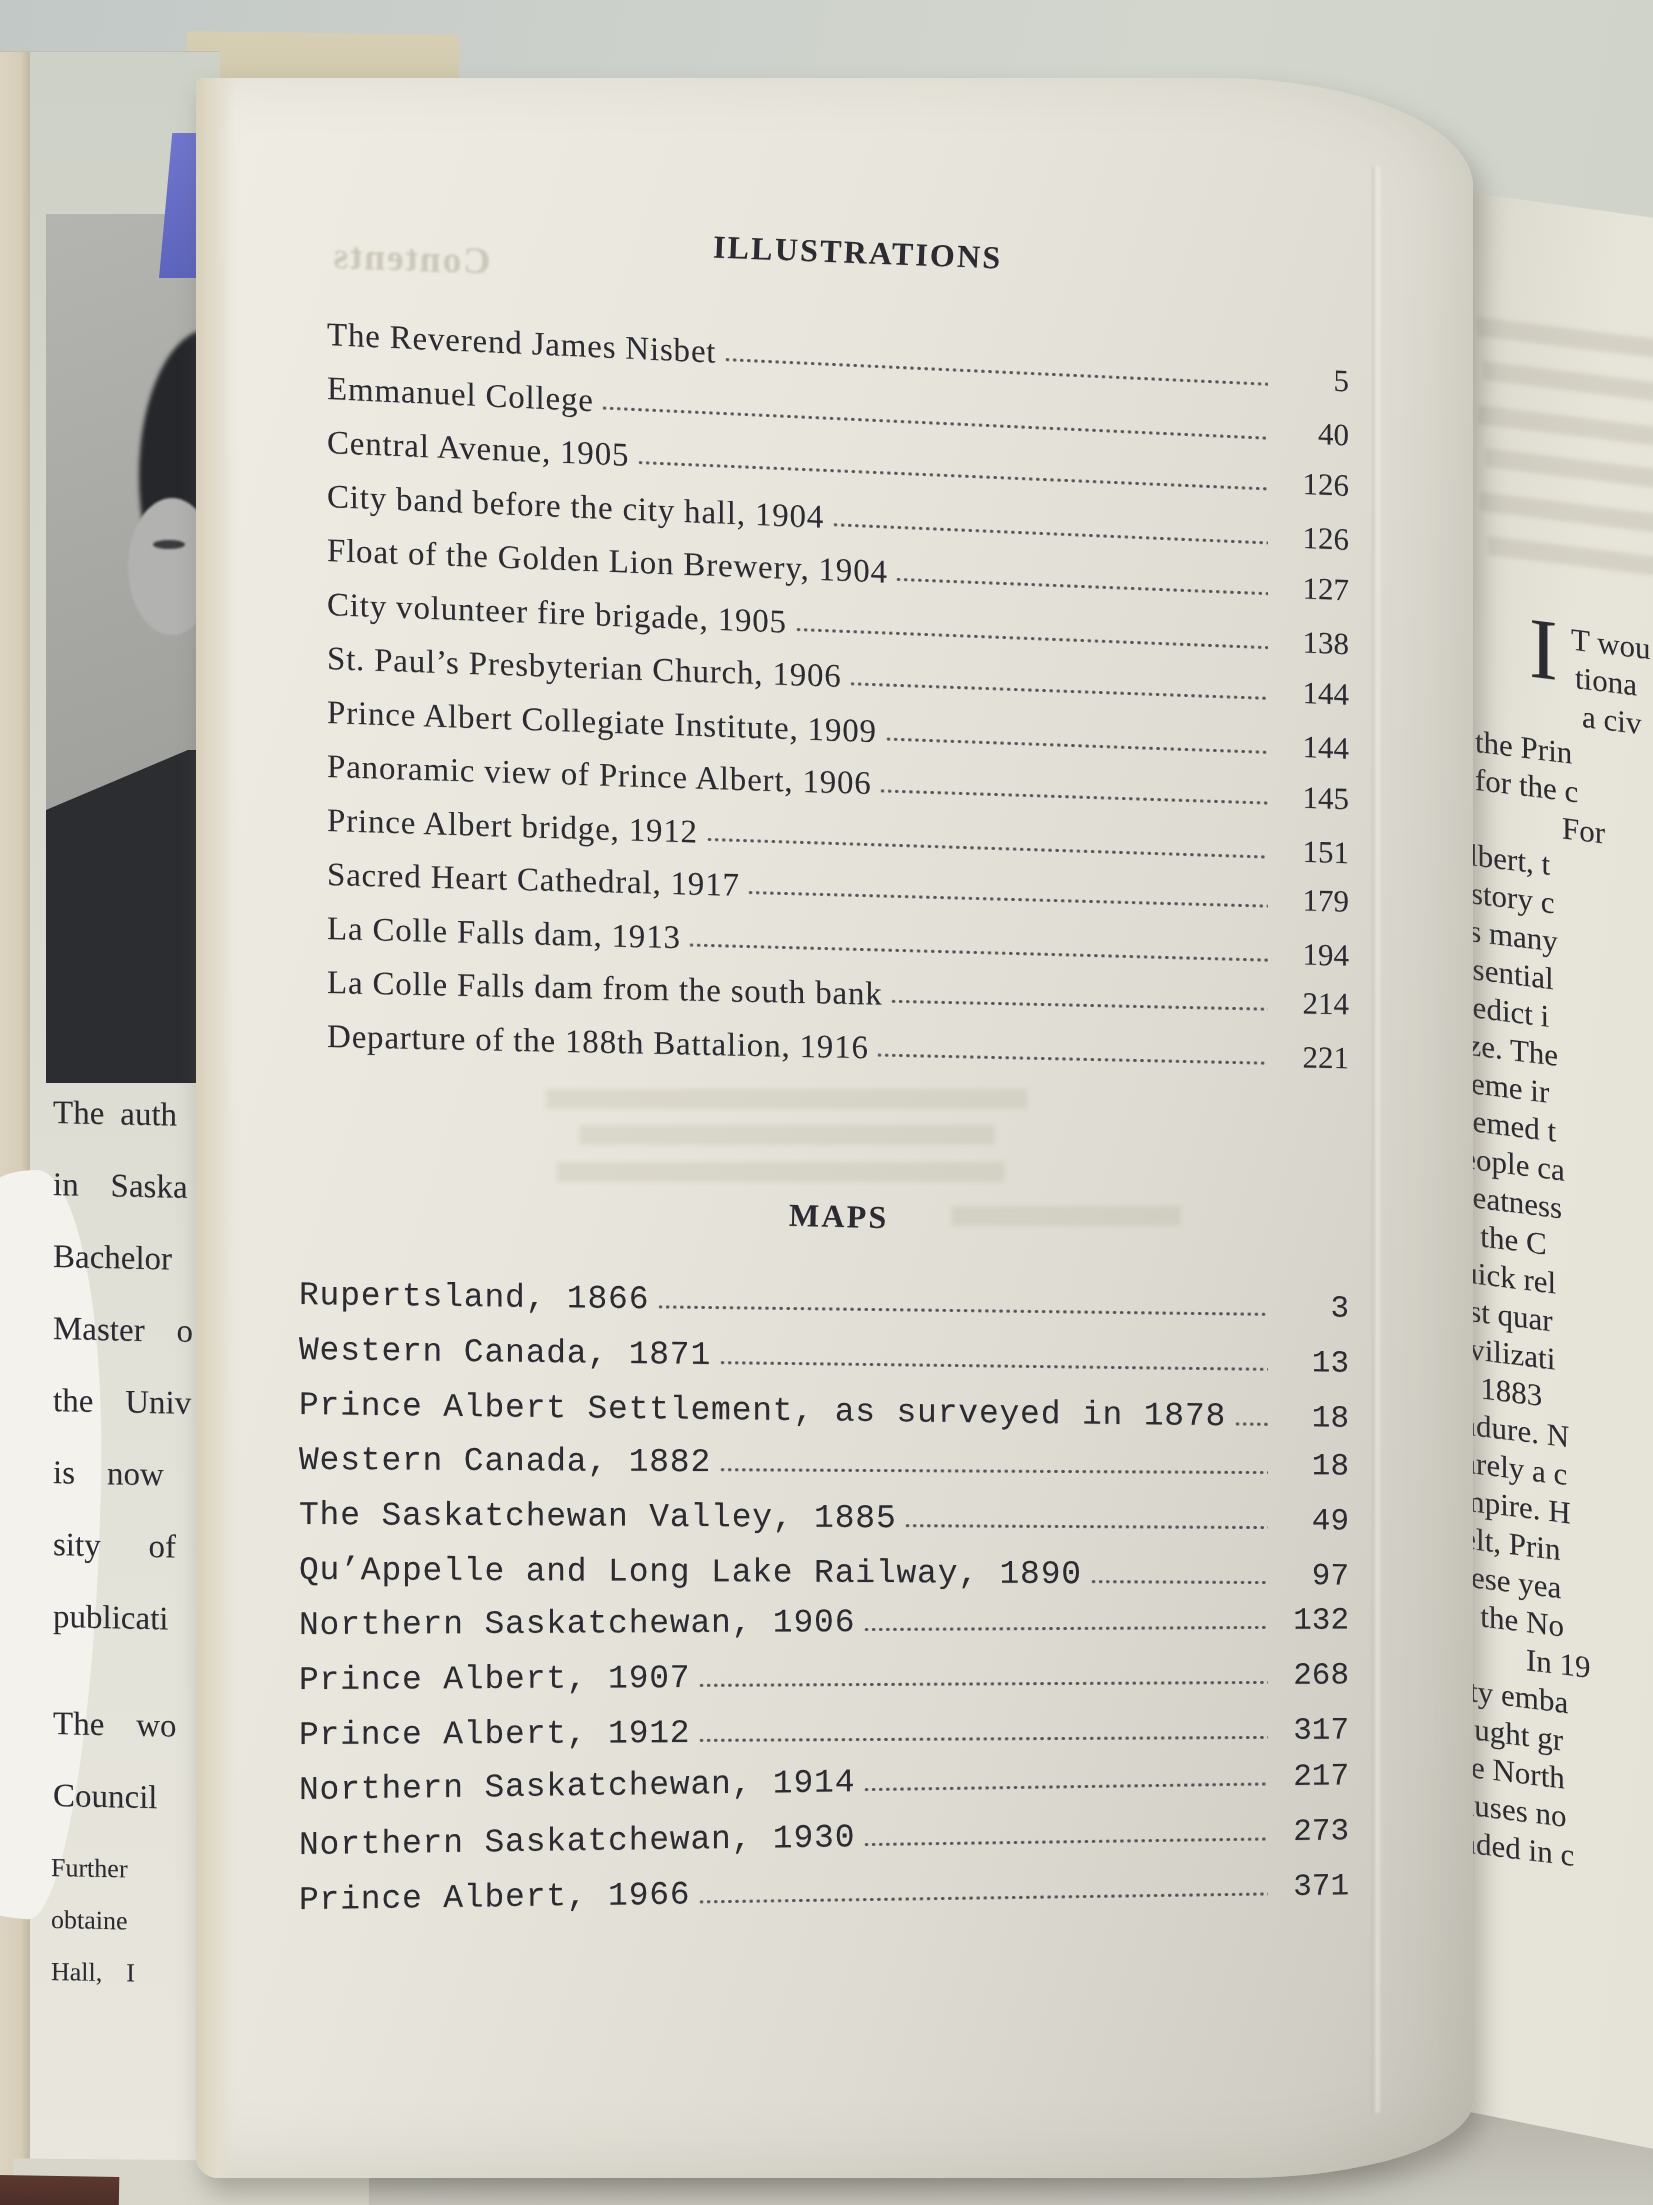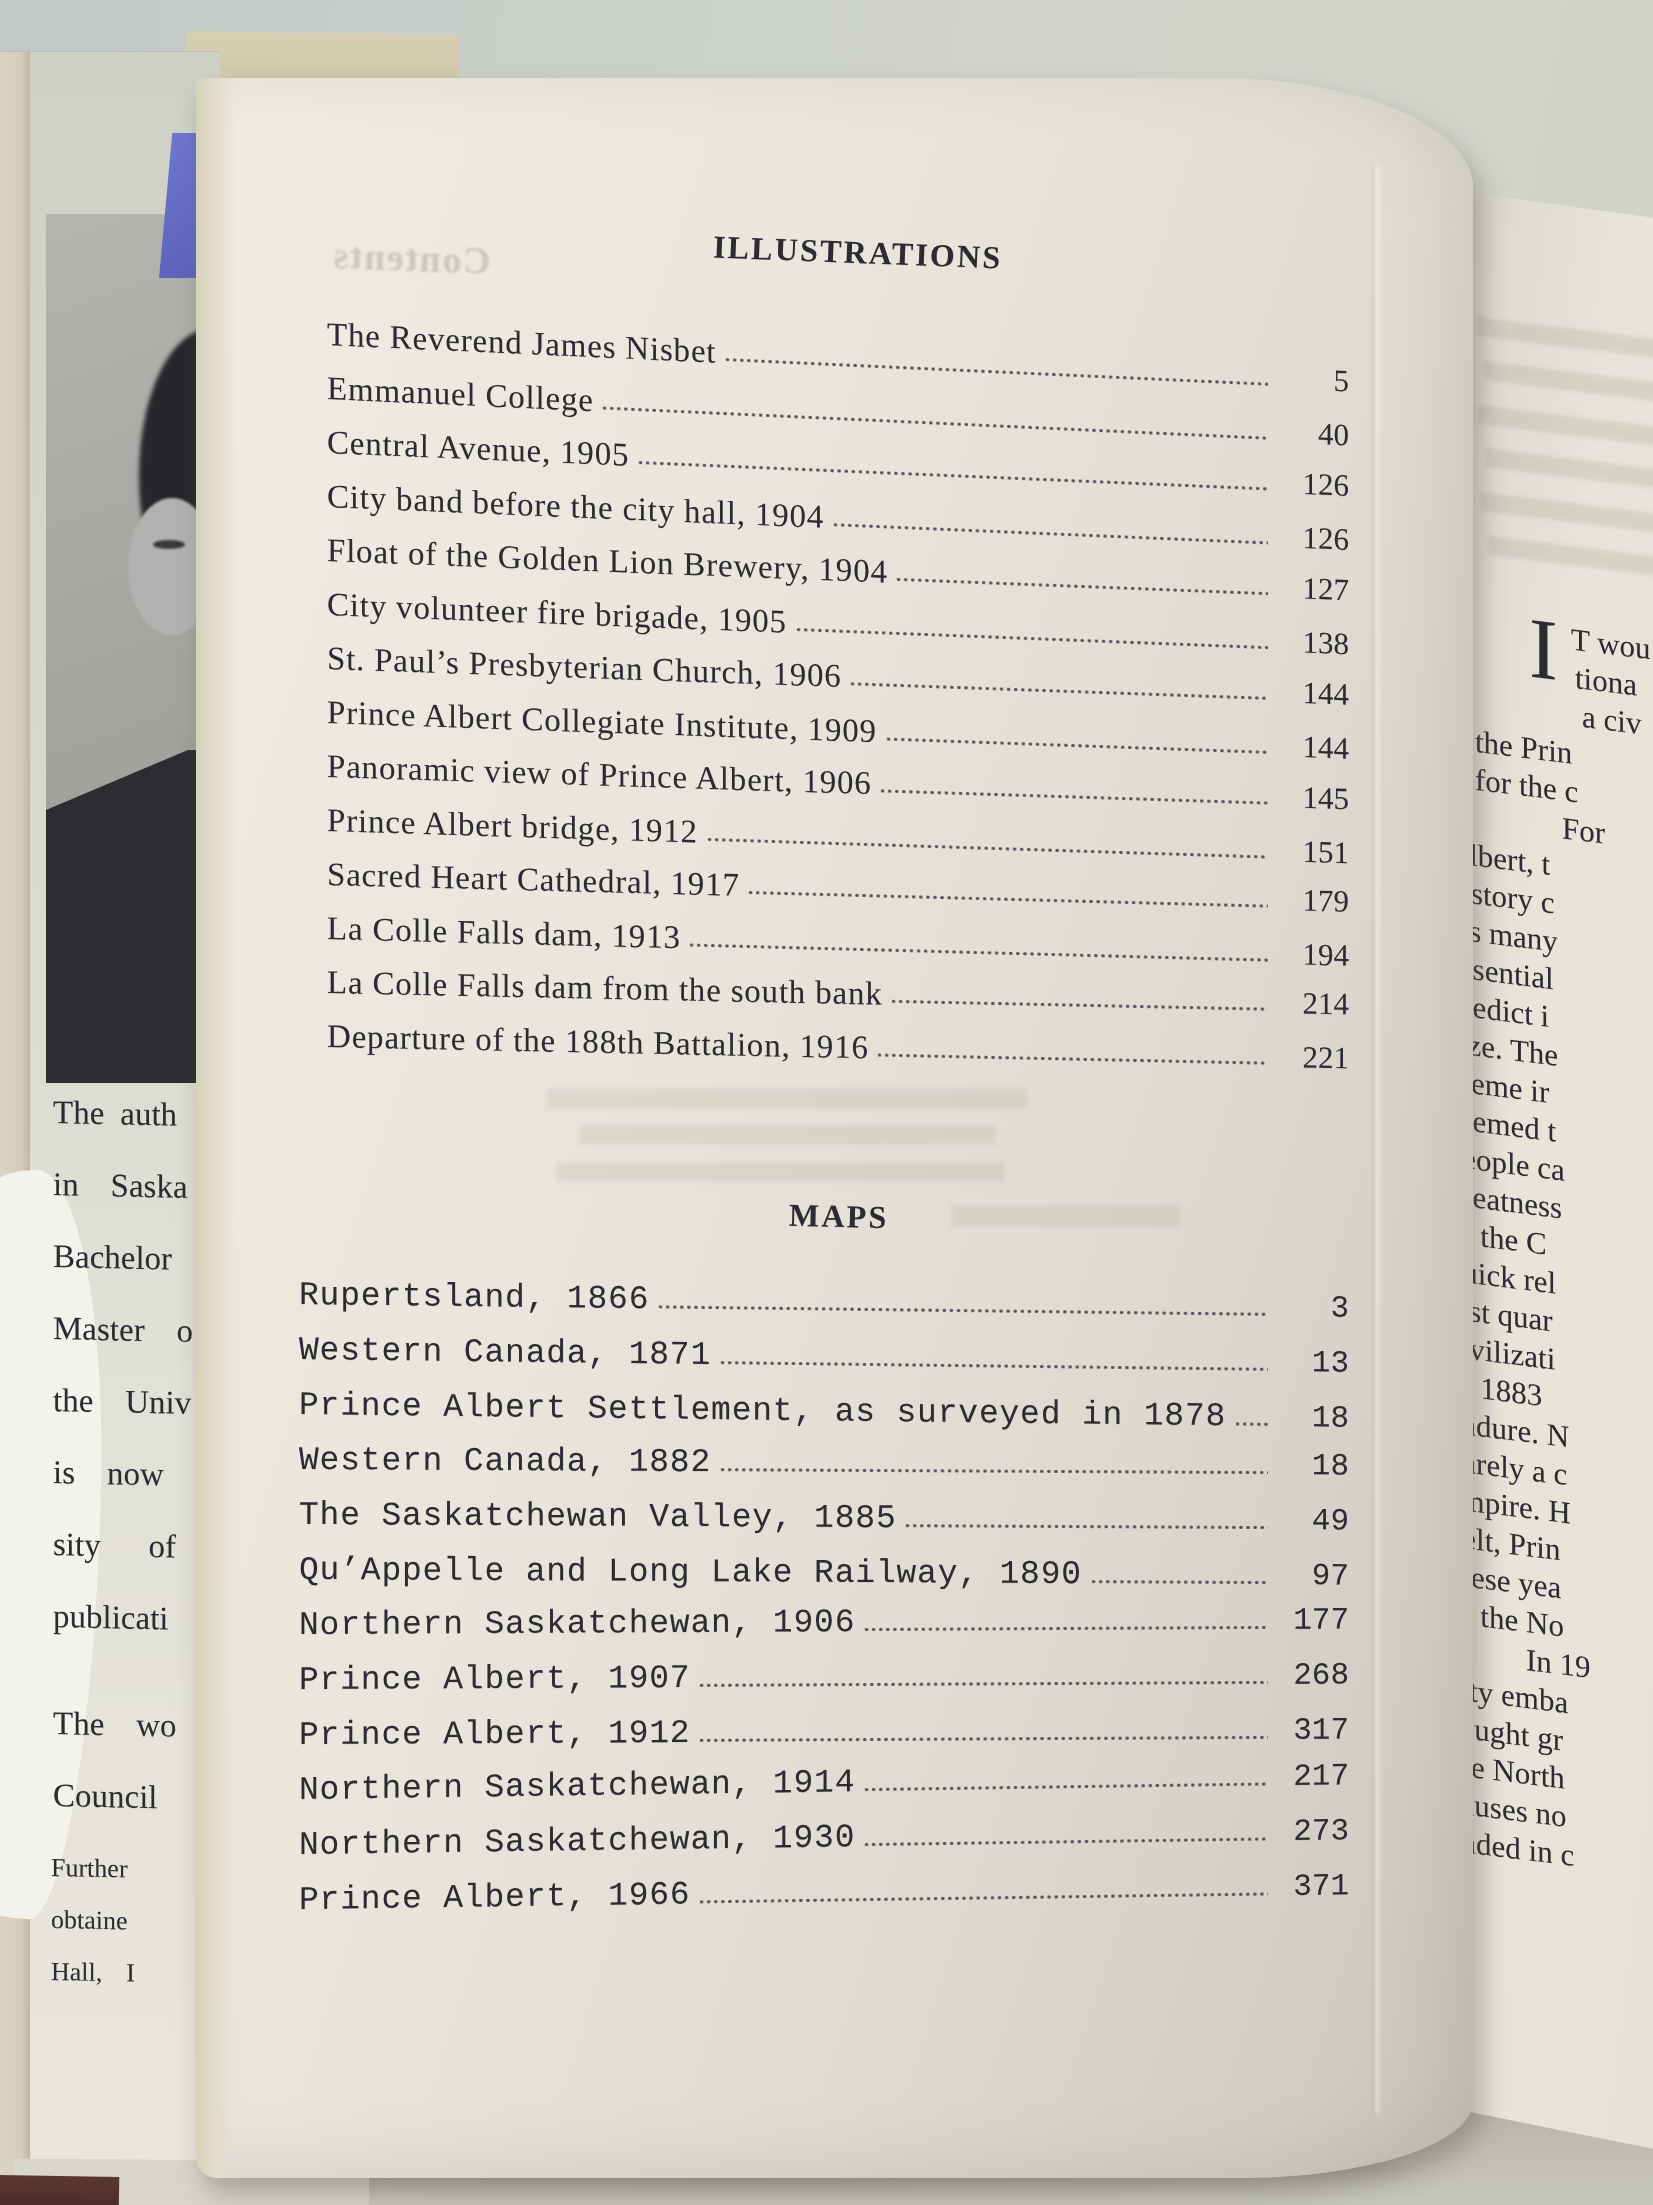--- a/index.html
+++ b/index.html
@@ -322,21 +322,21 @@
             <span class="tpage ink" data-name="toc-entry-page">49</span>
           </div>
           <div class="trow" data-name="toc-row">
             <span class="tlabel ink" data-name="toc-entry-label">Qu’Appelle and Long Lake Railway, 1890</span>
             <span class="leader" data-name="dotted-leader"></span>
             <span class="tpage ink" data-name="toc-entry-page">97</span>
           </div>
           <div class="trow" data-name="toc-row">
             <span class="tlabel ink" data-name="toc-entry-label">Northern Saskatchewan, 1906</span>
             <span class="leader" data-name="dotted-leader"></span>
-            <span class="tpage ink" data-name="toc-entry-page">177</span>
+            <span class="tpage ink" data-name="toc-entry-page">132</span>
           </div>
           <div class="trow" data-name="toc-row">
             <span class="tlabel ink" data-name="toc-entry-label">Prince Albert, 1907</span>
             <span class="leader" data-name="dotted-leader"></span>
             <span class="tpage ink" data-name="toc-entry-page">268</span>
           </div>
           <div class="trow" data-name="toc-row">
             <span class="tlabel ink" data-name="toc-entry-label">Prince Albert, 1912</span>
             <span class="leader" data-name="dotted-leader"></span>
             <span class="tpage ink" data-name="toc-entry-page">317</span>

